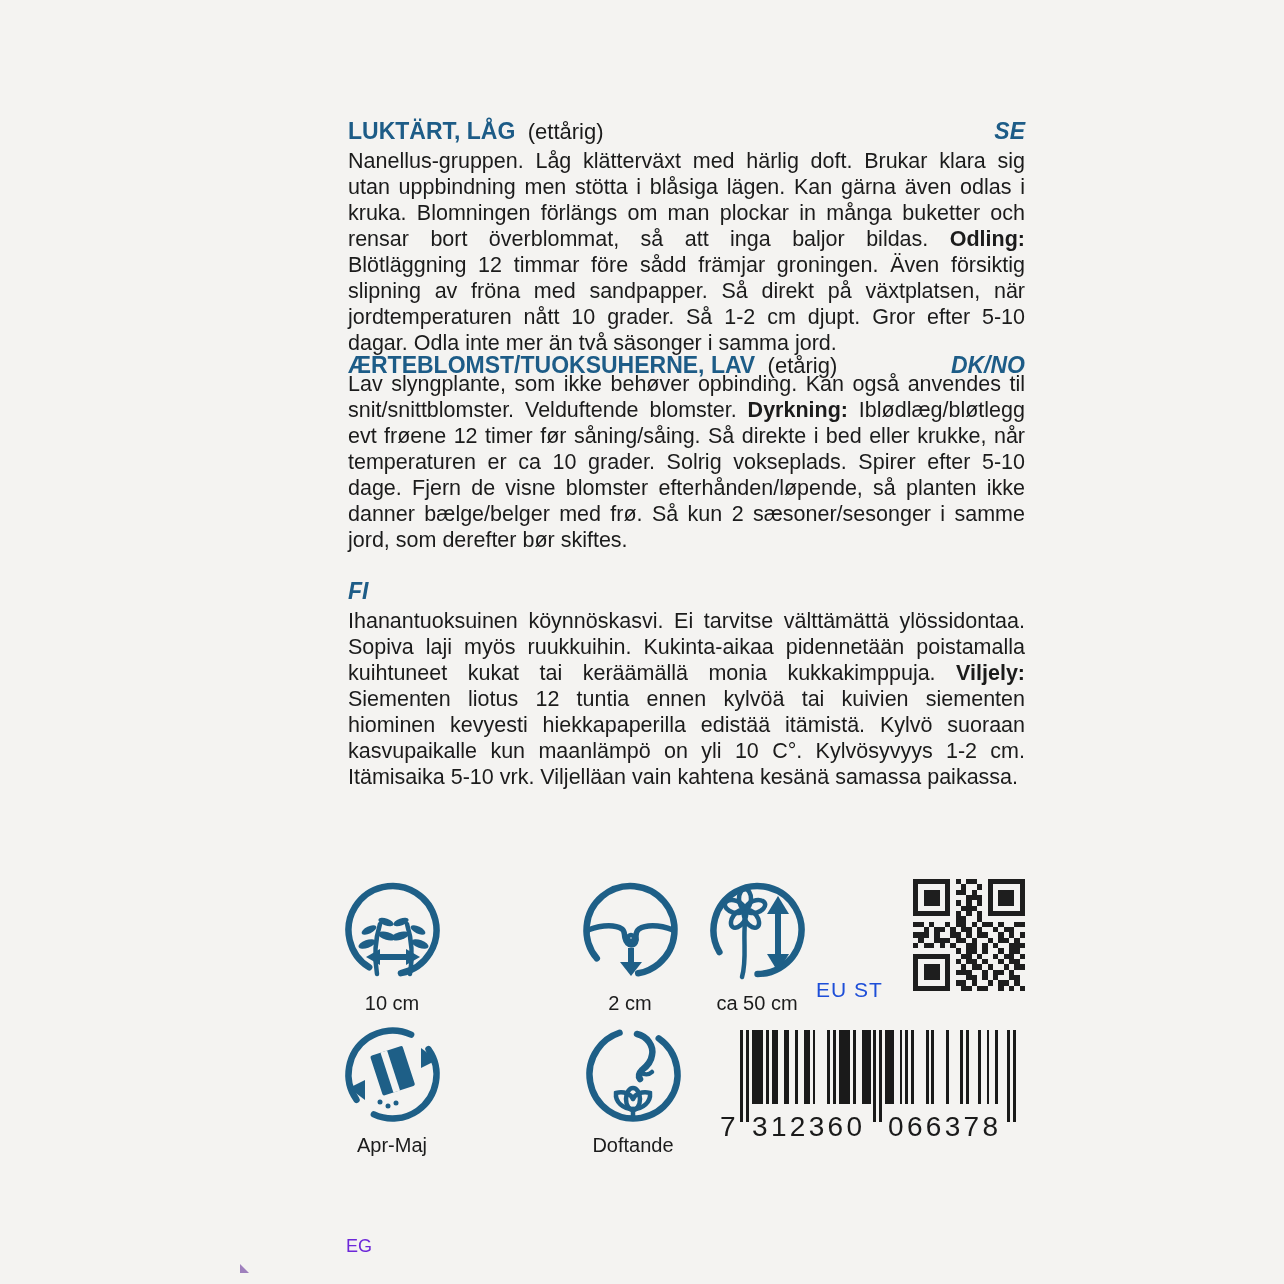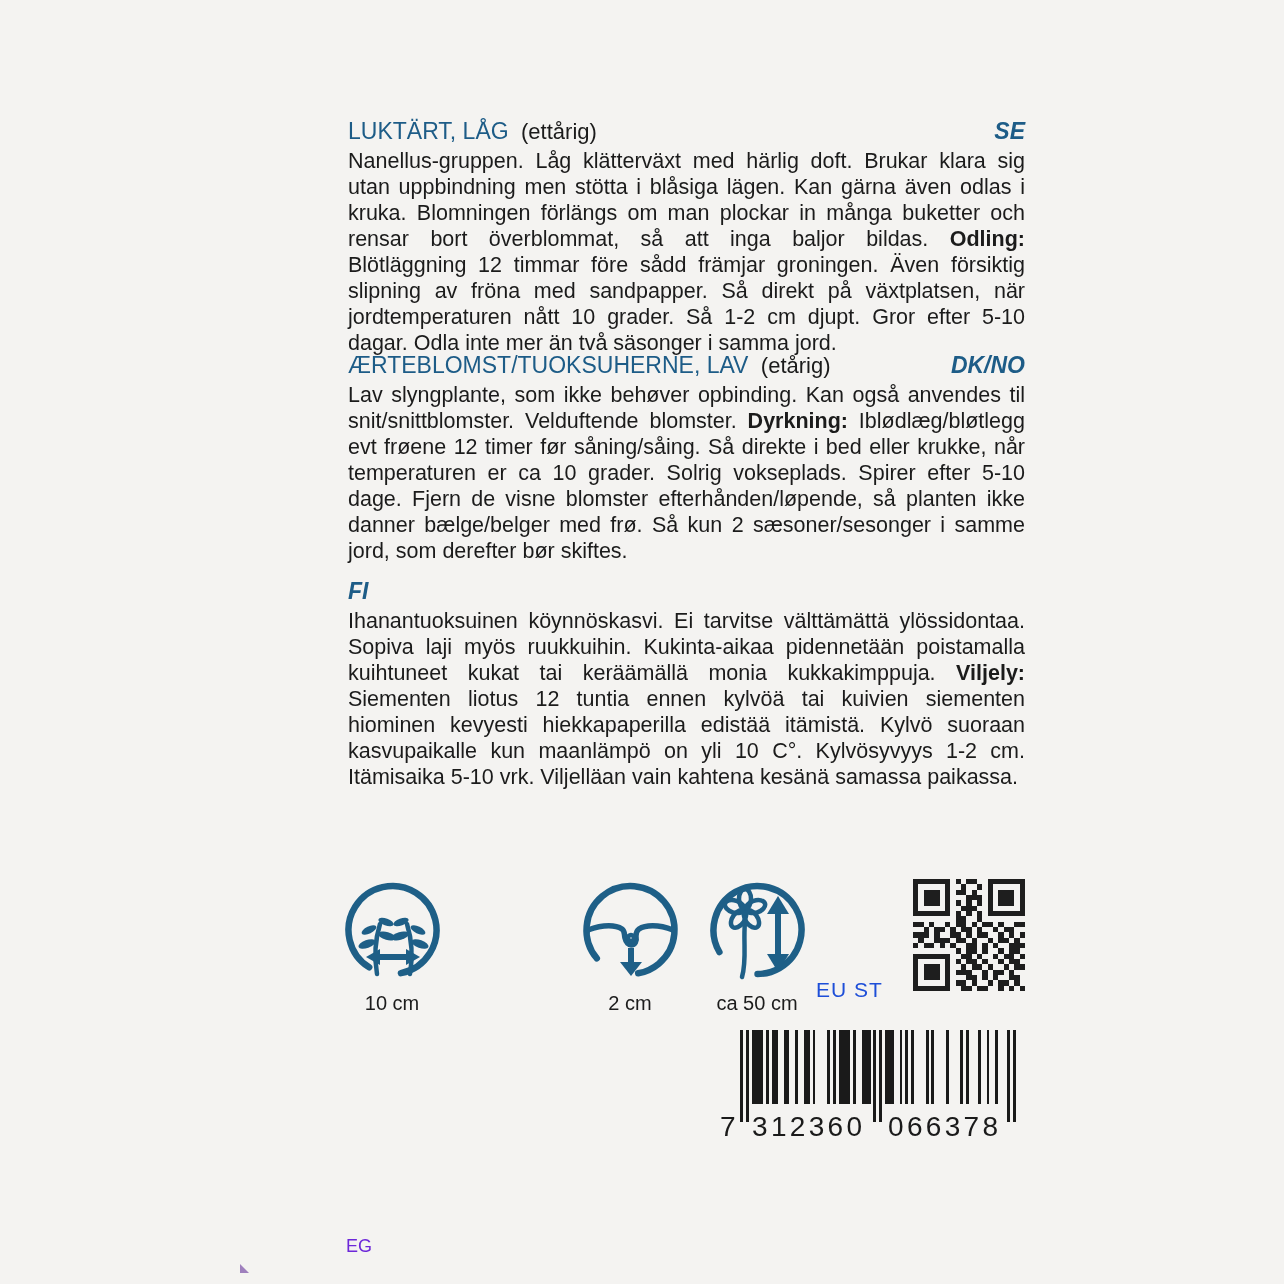--- a/index.html
+++ b/index.html
@@ -2,21 +2,21 @@
 <html><head>
 <meta charset="utf-8">
 <style>
   :root{ --blue:#1e5f87; --head:#1d5c87; --ink:#1b1b1b; --bg:#f4f3f1; }
   html,body{ margin:0; padding:0; }
   .page{ position:relative; width:1284px; height:1284px; background:var(--bg);
          font-family:"Liberation Sans", sans-serif; color:var(--ink); overflow:hidden; }
   .col{ position:absolute; left:348px; width:677px; }
   .sec-head{ display:flex; justify-content:space-between; align-items:baseline;
              font-size:23px; line-height:26px; }
-  .title{ color:var(--head); font-weight:normal; }
+  .title{ color:var(--head); font-weight:bold; }
   .annual{ color:var(--ink); font-weight:normal; margin-left:6px; font-size:22px; }
   .lang{ color:var(--head); font-weight:bold;font-style:italic; }
   .body{ margin:0; font-size:21.5px; line-height:26px; text-align:justify; }
   .body b{ font-weight:bold; }
   .yield{ margin:0; font-size:21.5px; }
   .picto-block{ position:absolute; width:116px; text-align:center; }
   .picto-label{ font-size:20px; margin-top:3px; color:#1c1c1c; }
   .picto .s{ stroke:var(--blue); stroke-width:6.5; fill:none; stroke-linecap:round; }
   .picto .thin{ stroke-width:4.5; }
   .picto .med{ stroke-width:5.5; }
@@ -52,21 +52,21 @@
 
   <div class="col" style="top:352px;">
     <div class="sec-head">
       <div>
         <span class="title">ÆRTEBLOMST/TUOKSUHERNE, LAV</span>
         <span class="annual">(etårig)</span>
       </div>
       <span class="lang">DK/NO</span>
     </div>
   </div>
-  <div class="col" style="top:382px;">
+  <div class="col" style="top:371px;">
     <p class="body">
       <span>Lav slyngplante, som ikke behøver opbinding. Kan også anvendes til snit/snittblomster. Velduftende blomster.</span>
       <b>Dyrkning:</b>
       <span>Iblødlæg/bløtlegg evt frøene 12 timer før såning/såing. Så direkte i bed eller krukke, når temperaturen er ca 10 grader. Solrig vokseplads. Spirer efter 5-10 dage. Fjern de visne blomster efterhånden/løpende, så planten ikke danner bælge/belger med frø. Så kun 2 sæsoner/sesonger i samme jord, som derefter bør skiftes.</span>
     </p>
   </div>
 
   <div class="col" style="top:578px;">
     <div class="sec-head">
       <span class="lang">FI</span>
@@ -372,22 +372,49 @@
       <rect x="32.00" y="106.67" width="5.383333333333333" height="5.383333333333333" fill="#1e1e1e"></rect>
       <rect x="48.00" y="106.67" width="5.383333333333333" height="5.383333333333333" fill="#1e1e1e"></rect>
       <rect x="53.33" y="106.67" width="5.383333333333333" height="5.383333333333333" fill="#1e1e1e"></rect>
       <rect x="64.00" y="106.67" width="5.383333333333333" height="5.383333333333333" fill="#1e1e1e"></rect>
       <rect x="69.33" y="106.67" width="5.383333333333333" height="5.383333333333333" fill="#1e1e1e"></rect>
       <rect x="85.33" y="106.67" width="5.383333333333333" height="5.383333333333333" fill="#1e1e1e"></rect>
       <rect x="96.00" y="106.67" width="5.383333333333333" height="5.383333333333333" fill="#1e1e1e"></rect>
       <rect x="106.67" y="106.67" width="5.383333333333333" height="5.383333333333333" fill="#1e1e1e"></rect>
     </svg>
 
-
-
+  <div class="picto-block" style="left:334px; top:1022px;">
+    <svg class="picto" width="105" height="105" viewBox="0 0 105 105">
+      <circle class="s" cx="52.5" cy="52.5" r="44" stroke-dasharray="115 23" transform="rotate(-35 52.5 52.5)"></circle>
+      <polygon class="f" points="97,38 81,26 81,46"></polygon>
+      <polygon class="f" points="9,66 25,78 25,58"></polygon>
+      <g transform="rotate(-18 52 50)">
+        <rect class="f" x="36" y="28" width="34" height="42" rx="2"></rect>
+        <rect x="47" y="28" width="7" height="42" fill="var(--bg)"></rect>
+      </g>
+      <circle class="f" cx="40" cy="80" r="2.5"></circle>
+      <circle class="f" cx="48" cy="84" r="2.5"></circle>
+      <circle class="f" cx="56" cy="81" r="2.5"></circle>
+    </svg>
+    <div class="picto-label">Apr-Maj</div>
+  </div>
+
+
+  <div class="picto-block" style="left:575px; top:1022px;">
+    <svg class="picto" width="105" height="105" viewBox="0 0 105 105">
+      <circle class="s" cx="52.5" cy="52.5" r="44" stroke-dasharray="235 42" transform="rotate(-55 52.5 52.5)"></circle>
+      <path class="s" d="M56,12 C66,14 73,24 71,33 C70,41 65,45 61,48 C58,51 57,54 59,57"></path>
+      <path class="s thin" d="M59,50 C63,53 68,53 71,50"></path>
+      <ellipse class="s thin" cx="52" cy="77" rx="7" ry="11"></ellipse>
+      <path class="s thin" d="M52,87 C42,87 34,80 35,71 C43,69 50,72 52,77"></path>
+      <path class="s thin" d="M52,87 C62,87 70,80 69,71 C61,69 54,72 52,77"></path>
+      <line class="s thin" x1="52" y1="88" x2="52" y2="96"></line>
+    </svg>
+    <div class="picto-label">Doftande</div>
+  </div>
 
   <svg class="barcode" id="barcode-svg" width="300" height="114" viewBox="0 0 300 114" shape-rendering="crispEdges">
       <rect x="22.00" y="0" width="2.90" height="92" fill="#1a1a1a"></rect>
       <rect x="27.80" y="0" width="2.90" height="92" fill="#1a1a1a"></rect>
       <rect x="33.60" y="0" width="2.90" height="74" fill="#1a1a1a"></rect>
       <rect x="36.50" y="0" width="2.90" height="74" fill="#1a1a1a"></rect>
       <rect x="39.40" y="0" width="2.90" height="74" fill="#1a1a1a"></rect>
       <rect x="42.30" y="0" width="2.90" height="74" fill="#1a1a1a"></rect>
       <rect x="48.10" y="0" width="2.90" height="74" fill="#1a1a1a"></rect>
       <rect x="53.90" y="0" width="2.90" height="74" fill="#1a1a1a"></rect>

